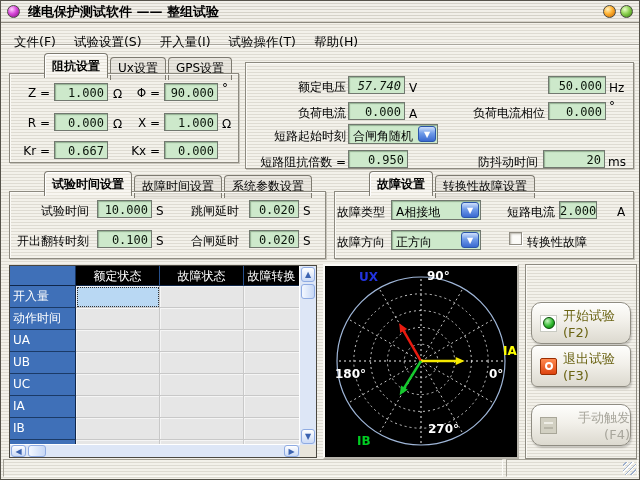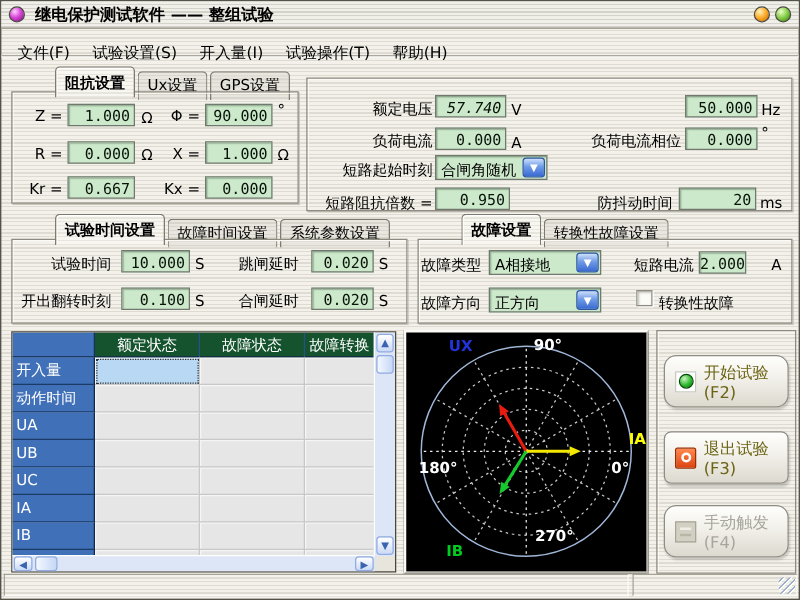--- a/index.html
+++ b/index.html
@@ -49,21 +49,21 @@
     color:#fff; font-size:8px; display:flex; align-items:center; justify-content:center; }
   .cbx { position:absolute; width:13px; height:13px; background:#fbfbf8; border:1px solid #8f8c82;
     box-shadow:inset 1px 1px 2px #b8b5ac, 1px 1px 0 #fff; }
 
   
   .tbl { position:absolute; left:8px; top:264px; width:308px; height:193px;
     border:1px solid #4a473f; background:#e8e5dc; }
   .tbl-grid { position:absolute; left:0; top:0; width:290px; height:179px; overflow:hidden; }
   .thead { display:flex; height:20px; }
   .thead .corner { width:66px; background:#3f70b8; border-right:1px solid #16335f; border-bottom:1px solid #10274a; }
-  .thead .hcell { width:84px; background:#14532d; color:#fff; font-size:12px; text-align:center;
+  .thead .hcell { width:84px; background:#000000; color:#fff; font-size:12px; text-align:center;
     line-height:20px; border-right:1px solid #27508c; border-bottom:1px solid #10274a; }
   .thead .hcell:last-child { width:56px; }
   .trow { display:flex; height:22px; }
   .rhdr { width:66px; background:#3f70b8; color:#fff; font-size:12px; line-height:21px;
     padding-left:3px; border-right:1px solid #10274a; border-bottom:1px solid #1b3a66; }
   .cell { width:84px; background:#e6e6e6; border-right:1px solid #c8c8c8; border-bottom:1px solid #c8c8c8;
     box-shadow:inset 1px 1px 0 #f5f5f5; }
   .cell:last-child { width:56px; }
   .cell.sel { background:#b9d8f3; outline:1px dotted #333; outline-offset:-2px; }
   .sb-v { position:absolute; right:0; top:0; width:17px; height:179px; background:#dde6f6; border-left:1px solid #fff; }
@@ -80,21 +80,21 @@
   .ph-label { position:absolute; font-size:12px; font-weight:bold; white-space:nowrap; }
 
   
   .btn-panel { position:absolute; left:524px; top:263px; width:112px; height:195px;
     border:1px solid #8d8a80; box-shadow:inset 1px 1px 0 #fbfaf6; }
   .abtn { position:absolute; left:5px; width:100px; height:42px; border-radius:10px;
     border:1px solid #8f8c82; background:linear-gradient(180deg,#fefefc 0%,#f2f0ea 45%,#dcd9cf 100%);
     box-shadow:inset 0 1px 0 #fff, 1px 2px 2px rgba(0,0,0,.18);
     display:flex; align-items:center; gap:6px; padding-left:8px;
     font-size:13px; color:#6b6414; cursor:default; }
-  .abtn.disabled { color:#a8a69c; }
+  .abtn.disabled { color:#a8a69c;text-align:right; }
   .ico { width:17px; height:17px; flex:none; display:flex; align-items:center; justify-content:center; }
   .ico-start { background:#fff; border:1px solid #c8cac2; }
   .ico-start i { width:12px; height:12px; border-radius:50%;
     background:radial-gradient(circle at 35% 30%,#c8f5c0,#2eb82e 55%,#0c6e0c); border:1px solid #064a06; }
   .ico-exit { background:linear-gradient(180deg,#ff8a50,#dd4410); border:1px solid #992c00; border-radius:2px; }
   .ico-exit i { width:8px; height:8px; border:2px solid #fff; border-radius:50%; }
   .ico-manual { background:#d2d0c2; border:1px solid #a8a698; }
   .ico-manual i { width:9px; height:7px; border-top:2px solid #efeee6; border-bottom:2px solid #b8b6a8; }
 
   
@@ -321,21 +321,21 @@
         <div class="ph-label" style="left: 102px; top: 3px; color: rgb(255, 255, 255);">90°</div>
         <div class="ph-label" style="left: 178px; top: 78px; color: rgb(255, 255, 0);">IA</div>
         <div class="ph-label" style="left: 10px; top: 101px; color: rgb(255, 255, 255);">180°</div>
         <div class="ph-label" style="left: 164px; top: 101px; color: rgb(255, 255, 255);">0°</div>
         <div class="ph-label" style="left: 103px; top: 156px; color: rgb(255, 255, 255);">270°</div>
         <div class="ph-label" style="left: 32px; top: 168px; color: rgb(0, 204, 34);">IB</div>
       </div>
   </div>
 
   <div class="btn-panel">
-    <div class="abtn" style="top:19px;">
+    <div class="abtn" style="top:37px;">
       <span class="ico ico-start">
           <i></i>
         </span>
       <span>开始试验(F2)</span>
     </div>
     <div class="abtn" style="top:80px;border-radius:6px;">
       <span class="ico ico-exit">
           <i></i>
         </span>
       <span>退出试验(F3)</span>

